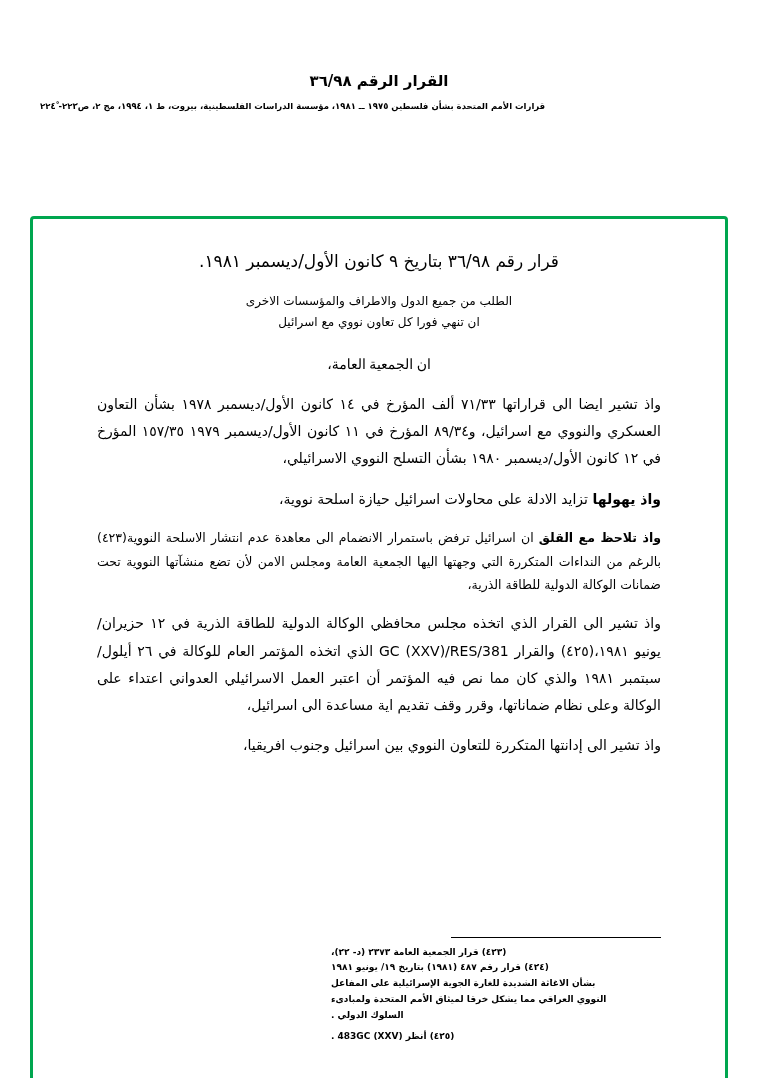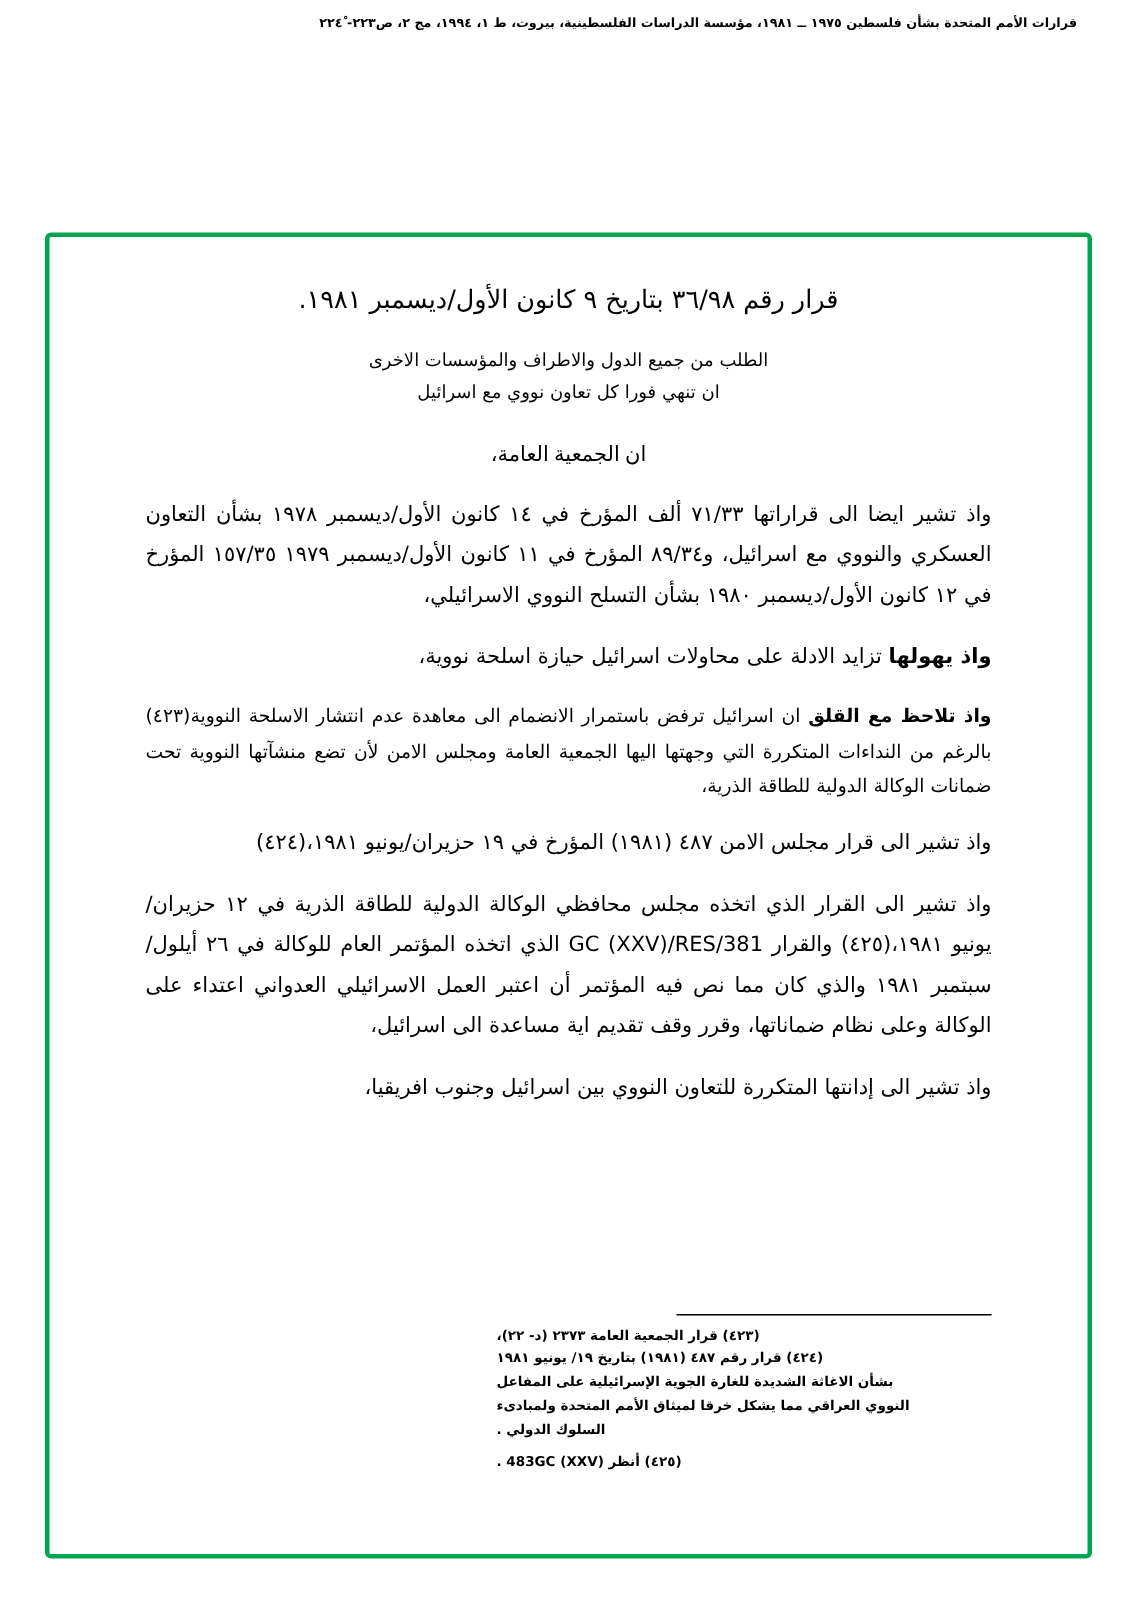--- a/index.html
+++ b/index.html
@@ -22,21 +22,21 @@
     padding: 0;
   }
   .doc-title {
     text-align: center;
     font-size: 15px;
     font-weight: bold;
     margin-top: 72px;
     letter-spacing: 0;
   }
   .doc-source {
-    text-align: right;
+    text-align: left;
     font-size: 8.5px;
     font-weight: bold;
     margin-top: 11px;
     padding: 0 40px;
     line-height: 1.4;
   }
   .frame {
     position: absolute;
     left: 30px;
     top: 144px;
@@ -96,39 +96,39 @@
     border-top: 1.5px solid #000;
     width: 210px;
     margin: 0 0 7px auto;
   }
 </style>
 </head>
 <body>
 
 <div class="page">
 
+  <div class="doc-title">القرار الرقم ٣٦/٩٨</div>
   <div class="doc-source">قرارات الأمم المتحدة بشأن فلسطين ١٩٧٥ ــ ١٩٨١، مؤسسة الدراسات الفلسطينية، بيروت، ط ١، ١٩٩٤، مج ٢، ص٢٢٣- ٢٢٤ْ</div>
 
   <div class="frame">
     <div class="frame-inner">
 
       <div class="res-line">قرار رقم ٣٦/٩٨ بتاريخ ٩ كانون الأول/ديسمبر ١٩٨١.</div>
 
       <div class="res-heading">
         <div>الطلب من جميع الدول والاطراف والمؤسسات الاخرى</div>
         <div>ان تنهي فورا كل تعاون نووي مع اسرائيل</div>
       </div>
 
       <div class="body-block">
         <div class="para center-sub" style="text-align:center; margin-top:14px;font-family:Liberation Serif, serif;">ان الجمعية العامة،</div>
 
         <div class="para">واذ تشير ايضا الى قراراتها ٧١/٣٣ ألف المؤرخ في ١٤ كانون الأول/ديسمبر ١٩٧٨ بشأن التعاون العسكري والنووي مع اسرائيل، و٨٩/٣٤ المؤرخ في ١١ كانون الأول/ديسمبر ١٩٧٩ ١٥٧/٣٥ المؤرخ في ١٢ كانون الأول/ديسمبر ١٩٨٠ بشأن التسلح النووي الاسرائيلي،</div>
         <div class="para"><b>واذ يهولها</b> تزايد الادلة على محاولات اسرائيل حيازة اسلحة نووية،</div>
         <div class="para small"><b>واذ تلاحظ مع القلق</b> ان اسرائيل ترفض باستمرار الانضمام الى معاهدة عدم انتشار الاسلحة النووية(٤٢٣) بالرغم من النداءات المتكررة التي وجهتها اليها الجمعية العامة ومجلس الامن لأن تضع منشآتها النووية تحت ضمانات الوكالة الدولية للطاقة الذرية،</div>
-        <div class="para">واذ تشير الى قرار مجلس الامن ٤٨٧ (١٩٨١) المؤرخ في ١٩ حزيران/يونيو ١٩٨١،(٤٢٤)</div>
         <div class="para">واذ تشير الى القرار الذي اتخذه مجلس محافظي الوكالة الدولية للطاقة الذرية في ١٢ حزيران/يونيو ١٩٨١،(٤٢٥) والقرار GC (XXV)/RES/381 الذي اتخذه المؤتمر العام للوكالة في ٢٦ أيلول/سبتمبر ١٩٨١ والذي كان مما نص فيه المؤتمر أن اعتبر العمل الاسرائيلي العدواني اعتداء على الوكالة وعلى نظام ضماناتها، وقرر وقف تقديم اية مساعدة الى اسرائيل،</div>
         <div class="para">واذ تشير الى إدانتها المتكررة للتعاون النووي بين اسرائيل وجنوب افريقيا،</div>
       </div>
 
       <div class="footnotes">
         <div class="fn-rule"></div>
         <div>(٤٢٣)   قرار الجمعية العامة ٢٣٧٣ (د- ٢٢)،</div>
         <div>(٤٢٤) قرار رقم ٤٨٧ (١٩٨١) بتاريخ ١٩/ يونيو ١٩٨١</div>
         <div>بشأن الاغاثة الشديدة للغارة الجوية الإسرائيلية على المفاعل</div>
         <div>النووي العراقي مما يشكل خرقا لميثاق الأمم المتحدة ولمبادىء</div>

